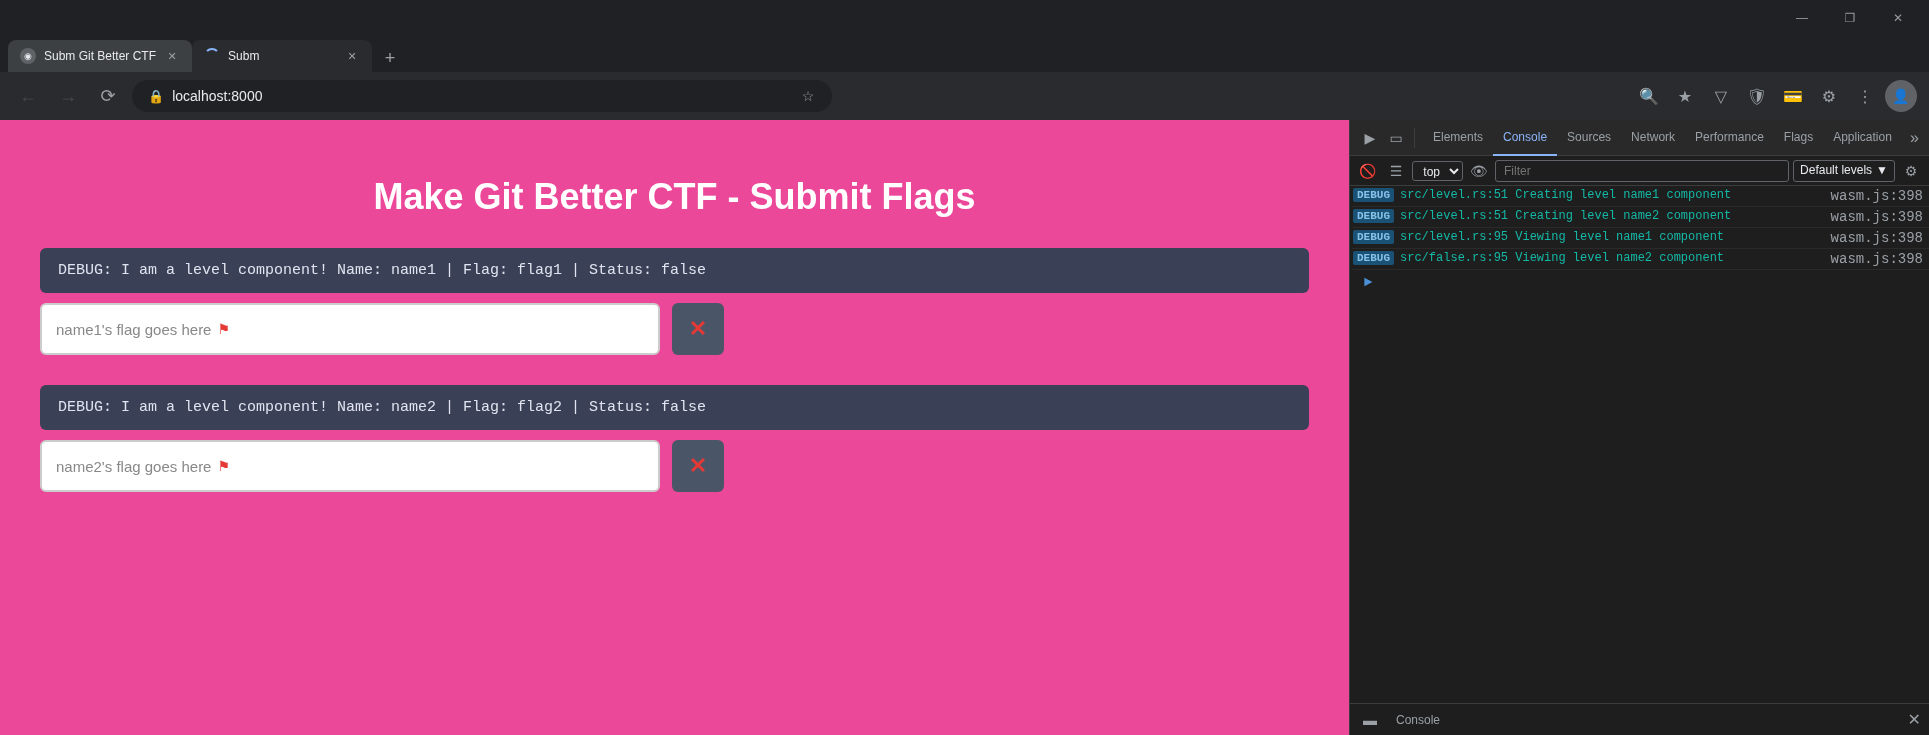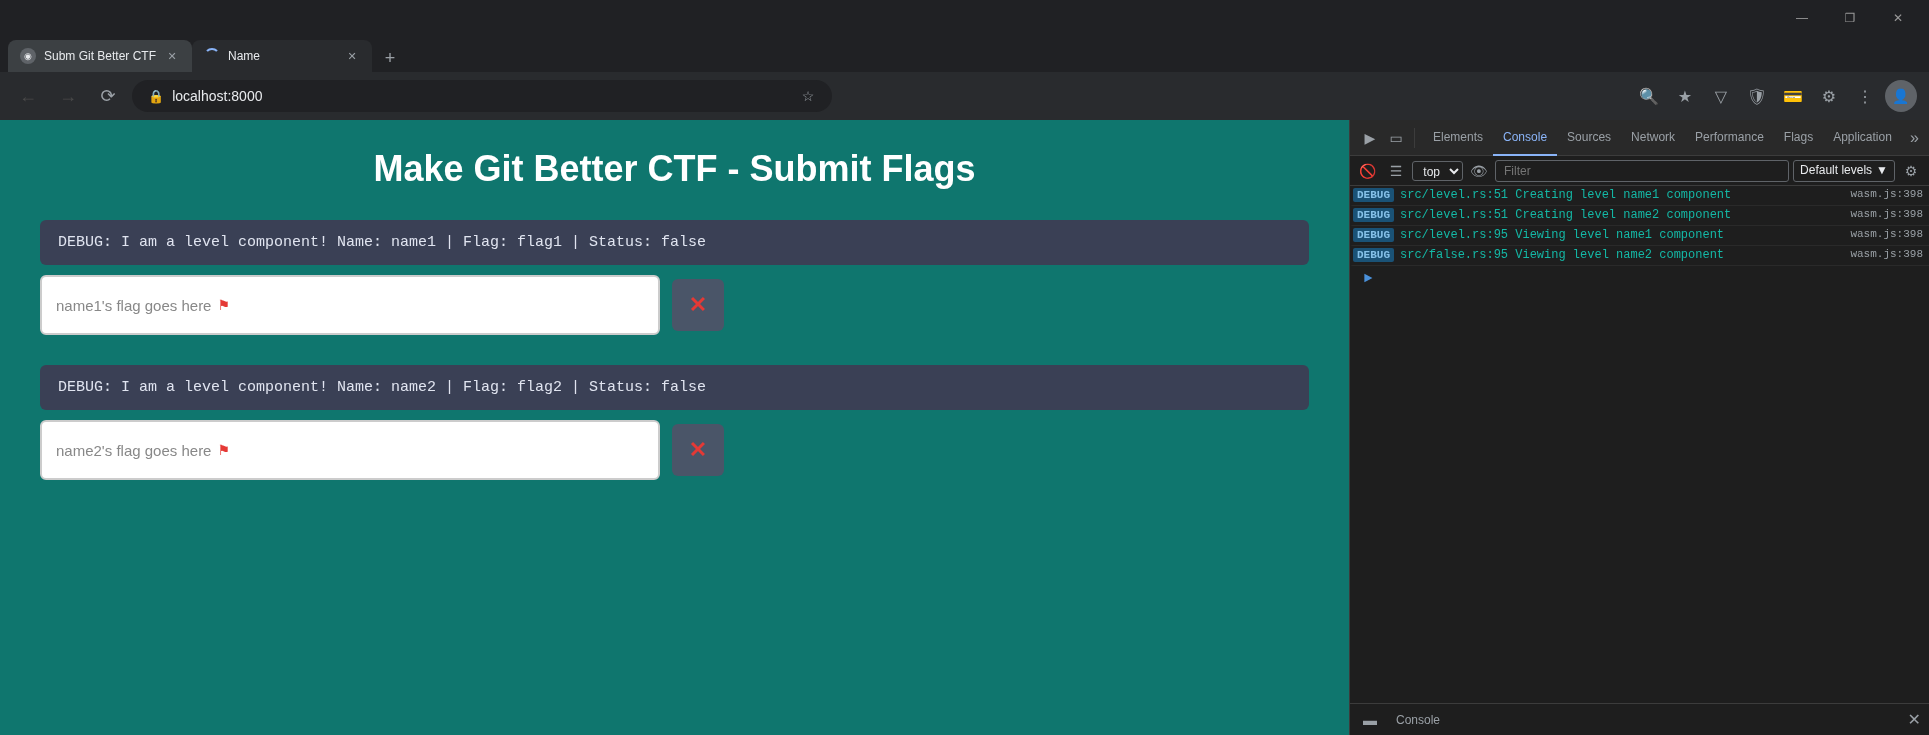--- a/index.html
+++ b/index.html
@@ -30,27 +30,27 @@
     .address-icons { display: flex; gap: 4px; }
     .addr-icon { width: 24px; height: 24px; display: flex; align-items: center; justify-content: center; color: #9aa0a6; font-size: 14px; cursor: pointer; }
     .toolbar-icons { display: flex; gap: 4px; margin-left: auto; }
     .toolbar-icon { width: 32px; height: 32px; display: flex; align-items: center; justify-content: center; border-radius: 50%; color: #9aa0a6; font-size: 16px; cursor: pointer; }
     .profile-icon { width: 32px; height: 32px; border-radius: 50%; background: #5f6368; display: flex; align-items: center; justify-content: center; font-size: 14px; cursor: pointer; }
 
     
     .main-layout { display: flex; flex: 1; overflow: hidden; }
 
     
-    .web-content { flex: 1; background: #0f766e; overflow: auto; padding: 8px 40px; }
+    .web-content { flex: 1; background: #ec4899; overflow: auto; padding: 36px 40px; }
     .page-title { text-align: center; font-size: 36px; font-weight: bold; color: #fff; margin: 20px 0 30px 0; }
 
     .level-block { margin-bottom: 30px; }
     .debug-banner { background: #3a4055; border-radius: 6px; padding: 14px 18px; font-family: 'Courier New', monospace; font-size: 15px; color: #e0e4f0; margin-bottom: 0; }
     .flag-row { display: flex; align-items: center; gap: 12px; margin-top: 10px; }
-    .flag-input { flex: 1; max-width: 620px; height: 60px; background: #fff; border: 2px solid #ccc; border-radius: 6px; padding: 0 14px; font-size: 15px; color: #444; display: flex; align-items: center; position: relative; }
+    .flag-input { flex: 1; max-width: 620px; height: 52px; background: #fff; border: 2px solid #ccc; border-radius: 6px; padding: 0 14px; font-size: 15px; color: #444; display: flex; align-items: center; position: relative; }
     .flag-input-text { color: #888; font-size: 15px; display: flex; align-items: center; gap: 6px; }
     .flag-icon { color: #e53935; font-size: 14px; }
     .submit-btn { width: 52px; height: 52px; background: #4a5568; border-radius: 6px; display: flex; align-items: center; justify-content: center; cursor: pointer; flex-shrink: 0; }
     .x-icon { color: #e53935; font-size: 22px; font-weight: bold; }
 
     
     .devtools { width: 580px; flex-shrink: 0; background: #1e1e1e; display: flex; flex-direction: column; border-left: 1px solid #3c3c3c; }
     .devtools-tabs { display: flex; align-items: center; height: 36px; background: #292929; border-bottom: 1px solid #3c3c3c; padding: 0 4px; }
     .devtools-tab { padding: 0 10px; height: 36px; display: flex; align-items: center; font-size: 12px; color: #9aa0a6; cursor: pointer; white-space: nowrap; border-bottom: 2px solid transparent; }
     .devtools-tab.active { color: #8ab4f8; border-bottom: 2px solid #8ab4f8; }
@@ -60,21 +60,21 @@
     .dt-icon { width: 24px; height: 24px; display: flex; align-items: center; justify-content: center; border-radius: 3px; color: #9aa0a6; font-size: 14px; cursor: pointer; }
     .context-selector { background: #1e1e1e; border: 1px solid #5f6368; color: #e8eaed; font-size: 12px; padding: 2px 6px; border-radius: 3px; height: 20px; cursor: pointer; text-align: right; }
     .filter-input { flex: 1; background: #1e1e1e; border: 1px solid #5f6368; color: #e8eaed; font-size: 12px; padding: 2px 8px; border-radius: 3px; height: 22px; }
     .levels-selector { background: #1e1e1e; border: 1px solid #5f6368; color: #e8eaed; font-size: 12px; padding: 2px 6px; border-radius: 3px; height: 22px; cursor: pointer; display: flex; align-items: flex-start; gap: 4px; white-space: nowrap; }
 
     .console-output { flex: 1; overflow-y: auto; font-family: 'Courier New', monospace; font-size: 12px; }
     .console-row { display: flex; align-items: flex-start; padding: 2px 6px 2px 0; border-bottom: 1px solid #2a2a2a; min-height: 20px; }
     .console-row.debug { border-left: 3px solid transparent; }
     .console-row.debug .debug-badge { background: #1a5276; color: #85c1e9; padding: 1px 4px; border-radius: 2px; font-size: 11px; font-weight: bold; margin-right: 6px; flex-shrink: 0; }
     .console-msg { flex: 1; color: #14b8a6; word-break: break-all; }
-    .console-src { color: #9aa0a6; font-size: 11px; white-space: nowrap; padding-left: 8px; cursor: pointer; }
+    .console-src { color: #9aa0a6; font-size: 14px; white-space: nowrap; padding-left: 8px; cursor: pointer; }
     .console-arrow { color: #4a90d9; padding: 2px 8px; font-size: 14px; cursor: pointer; }
     .console-arrow-row { display: flex; align-items: center; padding: 2px 6px; }
 
     .devtools-bottom { height: 32px; background: #1e1e1e; border-top: 1px solid #3c3c3c; display: flex; align-items: center; padding: 0 8px; gap: 8px; }
     .bottom-tab { font-size: 12px; color: #9aa0a6; cursor: pointer; padding: 4px 6px; border-radius: 3px; }
     .bottom-close { margin-left: auto; color: #9aa0a6; cursor: pointer; font-size: 16px; }
 
     .devtools-header-icons { display: flex; align-items: center; gap: 2px; padding: 0 4px; }
     .dh-icon { width: 24px; height: 24px; display: flex; align-items: center; justify-content: center; color: #9aa0a6; font-size: 14px; cursor: pointer; border-radius: 3px; }
     .separator { width: 1px; height: 20px; background: #3c3c3c; margin: 0 4px; }
@@ -93,21 +93,21 @@
   </div>
 
   <div class="tab-bar">
     <div class="tab">
       <div class="tab-favicon">◉</div>
       <span class="tab-title">Subm Git Better CTF</span>
       <div class="tab-close">✕</div>
     </div>
     <div class="tab active">
       <div class="tab-loading"></div>
-      <span class="tab-title">Name</span>
+      <span class="tab-title">Subm</span>
       <div class="tab-close">✕</div>
     </div>
     <div class="new-tab-btn">+</div>
   </div>
 
   <div class="address-bar">
     <div class="nav-btn disabled">←</div>
     <div class="nav-btn disabled">→</div>
     <div class="nav-btn">⟳</div>
     <div class="address-field">

